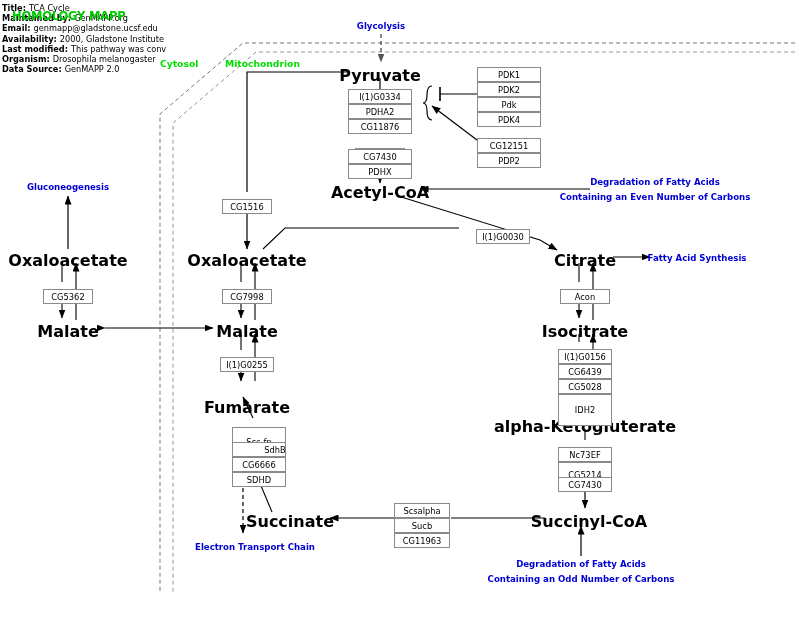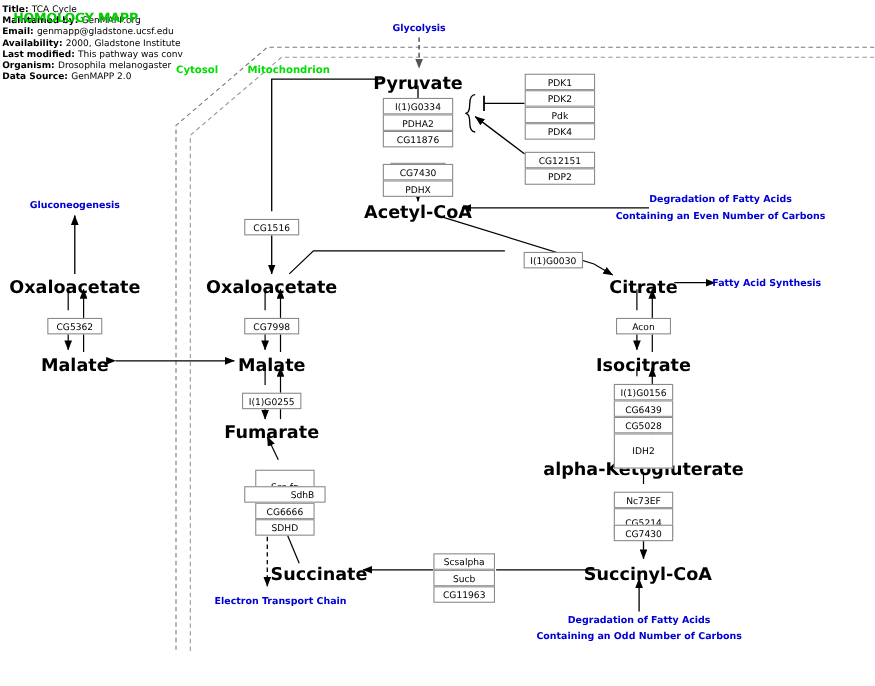--- a/index.html
+++ b/index.html
@@ -207,21 +207,21 @@
   </div>
 <div id="metabolite-layer">
     <div class="metabolite" style="left: 380px; top: 66px; color: rgb(0, 0, 0);">Pyruvate</div>
     <div class="metabolite" style="left: 380px; top: 183px; color: rgb(0, 0, 0);">Acetyl-CoA</div>
     <div class="metabolite" style="left: 68px; top: 251px; color: rgb(0, 0, 0);">Oxaloacetate</div>
     <div class="metabolite" style="left: 247px; top: 251px; color: rgb(0, 0, 0);">Oxaloacetate</div>
     <div class="metabolite" style="left: 585px; top: 251px; color: rgb(0, 0, 0);">Citrate</div>
     <div class="metabolite" style="left: 68px; top: 322px; color: rgb(0, 0, 0);">Malate</div>
     <div class="metabolite" style="left: 247px; top: 322px; color: rgb(0, 0, 0);">Malate</div>
     <div class="metabolite" style="left: 585px; top: 322px; color: rgb(0, 0, 0);">Isocitrate</div>
-    <div class="metabolite" style="left: 247px; top: 383px; color: rgb(0, 0, 0);">Fumarate</div>
+    <div class="metabolite" style="left: 247px; top: 398px; color: rgb(0, 0, 0);">Fumarate</div>
     <div class="metabolite" style="left: 585px; top: 417px; color: rgb(0, 0, 0);">alpha-Ketogluterate</div>
     <div class="metabolite" style="left: 290px; top: 512px; color: rgb(0, 0, 0);">Succinate</div>
     <div class="metabolite" style="left: 589px; top: 512px; color: rgb(0, 0, 0);">Succinyl-CoA</div>
   </div>
 <div id="pathlink-layer">
     <div class="pathlink" style="left: 381px; top: 21px; color: rgb(0, 0, 212);">Glycolysis</div>
     <div class="pathlink" style="left: 68px; top: 182px; color: rgb(0, 0, 212);">Gluconeogenesis</div>
     <div class="pathlink" style="left: 655px; top: 177px; color: rgb(0, 0, 212);">Degradation of Fatty Acids</div>
     <div class="pathlink" style="left: 655px; top: 192px; color: rgb(0, 0, 212);">Containing an Even Number of Carbons</div>
     <div class="pathlink" style="left: 697px; top: 253px; color: rgb(0, 0, 212);">Fatty Acid Synthesis</div>
@@ -249,19 +249,19 @@
     <div class="genebox" style="left: 585px; top: 289px; width: 50px; height: 15px; border-color: rgb(138, 138, 138);">Acon</div>
     <div class="genebox" style="left: 585px; top: 349px; width: 54px; height: 15px; border-color: rgb(138, 138, 138);">I(1)G0156</div>
     <div class="genebox" style="left: 585px; top: 364px; width: 54px; height: 15px; border-color: rgb(138, 138, 138);">CG6439</div>
     <div class="genebox" style="left: 585px; top: 379px; width: 54px; height: 15px; border-color: rgb(138, 138, 138);">CG5028</div>
     <div class="genebox" style="left: 585px; top: 394px; width: 54px; height: 32px; border-color: rgb(138, 138, 138);">IDH2</div>
     <div class="genebox" style="left: 247px; top: 357px; width: 54px; height: 15px; border-color: rgb(138, 138, 138);">I(1)G0255</div>
     <div class="genebox" style="left: 585px; top: 447px; width: 54px; height: 15px; border-color: rgb(138, 138, 138);">Nc73EF</div>
     <div class="genebox" style="left: 585px; top: 462px; width: 54px; height: 26px; border-color: rgb(138, 138, 138);">CG5214</div>
     <div class="genebox" style="left: 585px; top: 477px; width: 54px; height: 15px; border-color: rgb(138, 138, 138);">CG7430</div>
     <div class="genebox" style="left: 259px; top: 427px; width: 54px; height: 30px; border-color: rgb(138, 138, 138);">Scs-fp</div>
-    <div class="genebox" style="left: 259px; top: 442px; width: 74px; height: 15px; border-color: rgb(138, 138, 138); padding-left: 32px;">SdhB</div>
+    <div class="genebox" style="left: 259px; top: 442px; width: 54px; height: 15px; border-color: rgb(138, 138, 138); padding-left: 32px;">SdhB</div>
     <div class="genebox" style="left: 259px; top: 457px; width: 54px; height: 15px; border-color: rgb(138, 138, 138);">CG6666</div>
     <div class="genebox" style="left: 259px; top: 472px; width: 54px; height: 15px; border-color: rgb(138, 138, 138);">SDHD</div>
     <div class="genebox" style="left: 422px; top: 503px; width: 56px; height: 15px; border-color: rgb(138, 138, 138);">Scsalpha</div>
     <div class="genebox" style="left: 422px; top: 518px; width: 56px; height: 15px; border-color: rgb(138, 138, 138);">Sucb</div>
     <div class="genebox" style="left: 422px; top: 533px; width: 56px; height: 15px; border-color: rgb(138, 138, 138);">CG11963</div>
   </div>
 
 </body></html>

